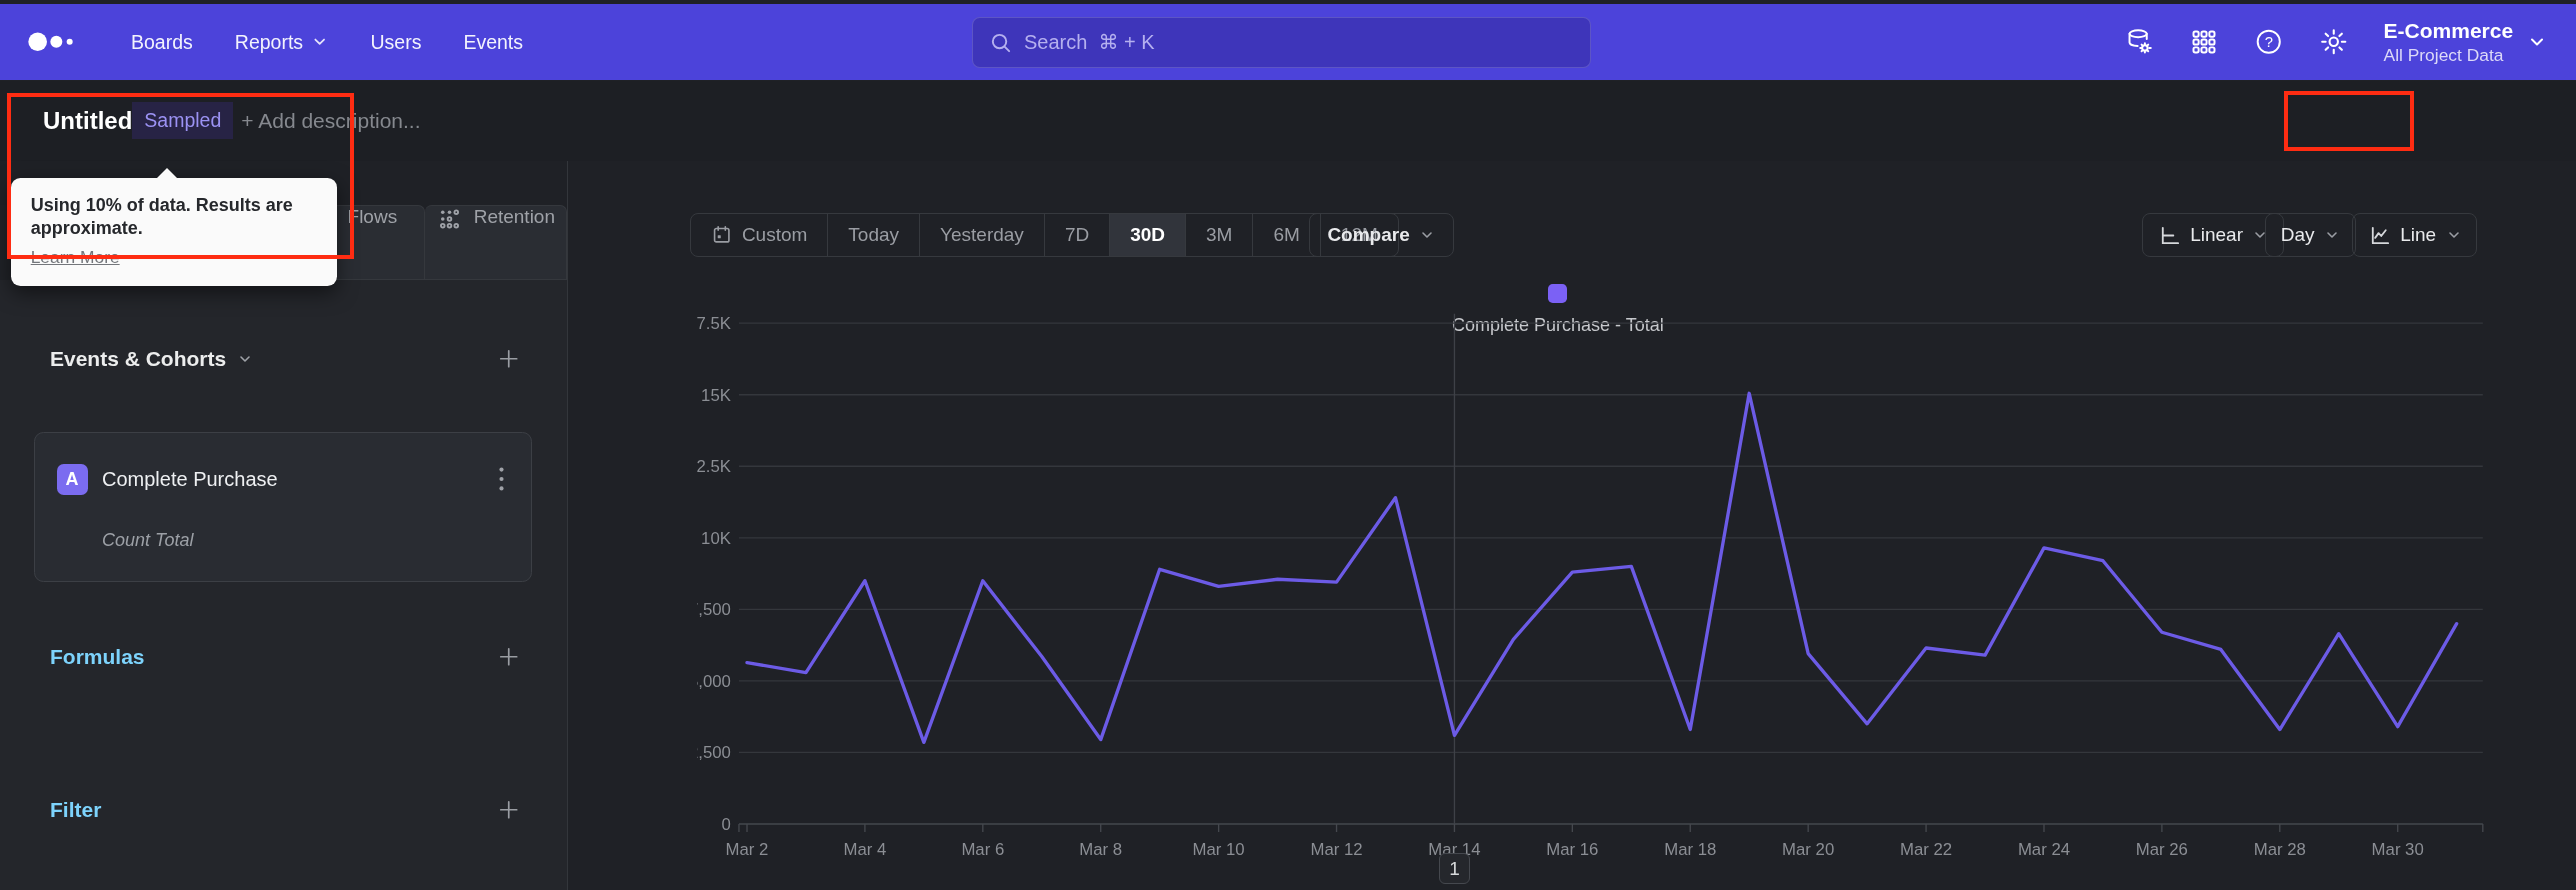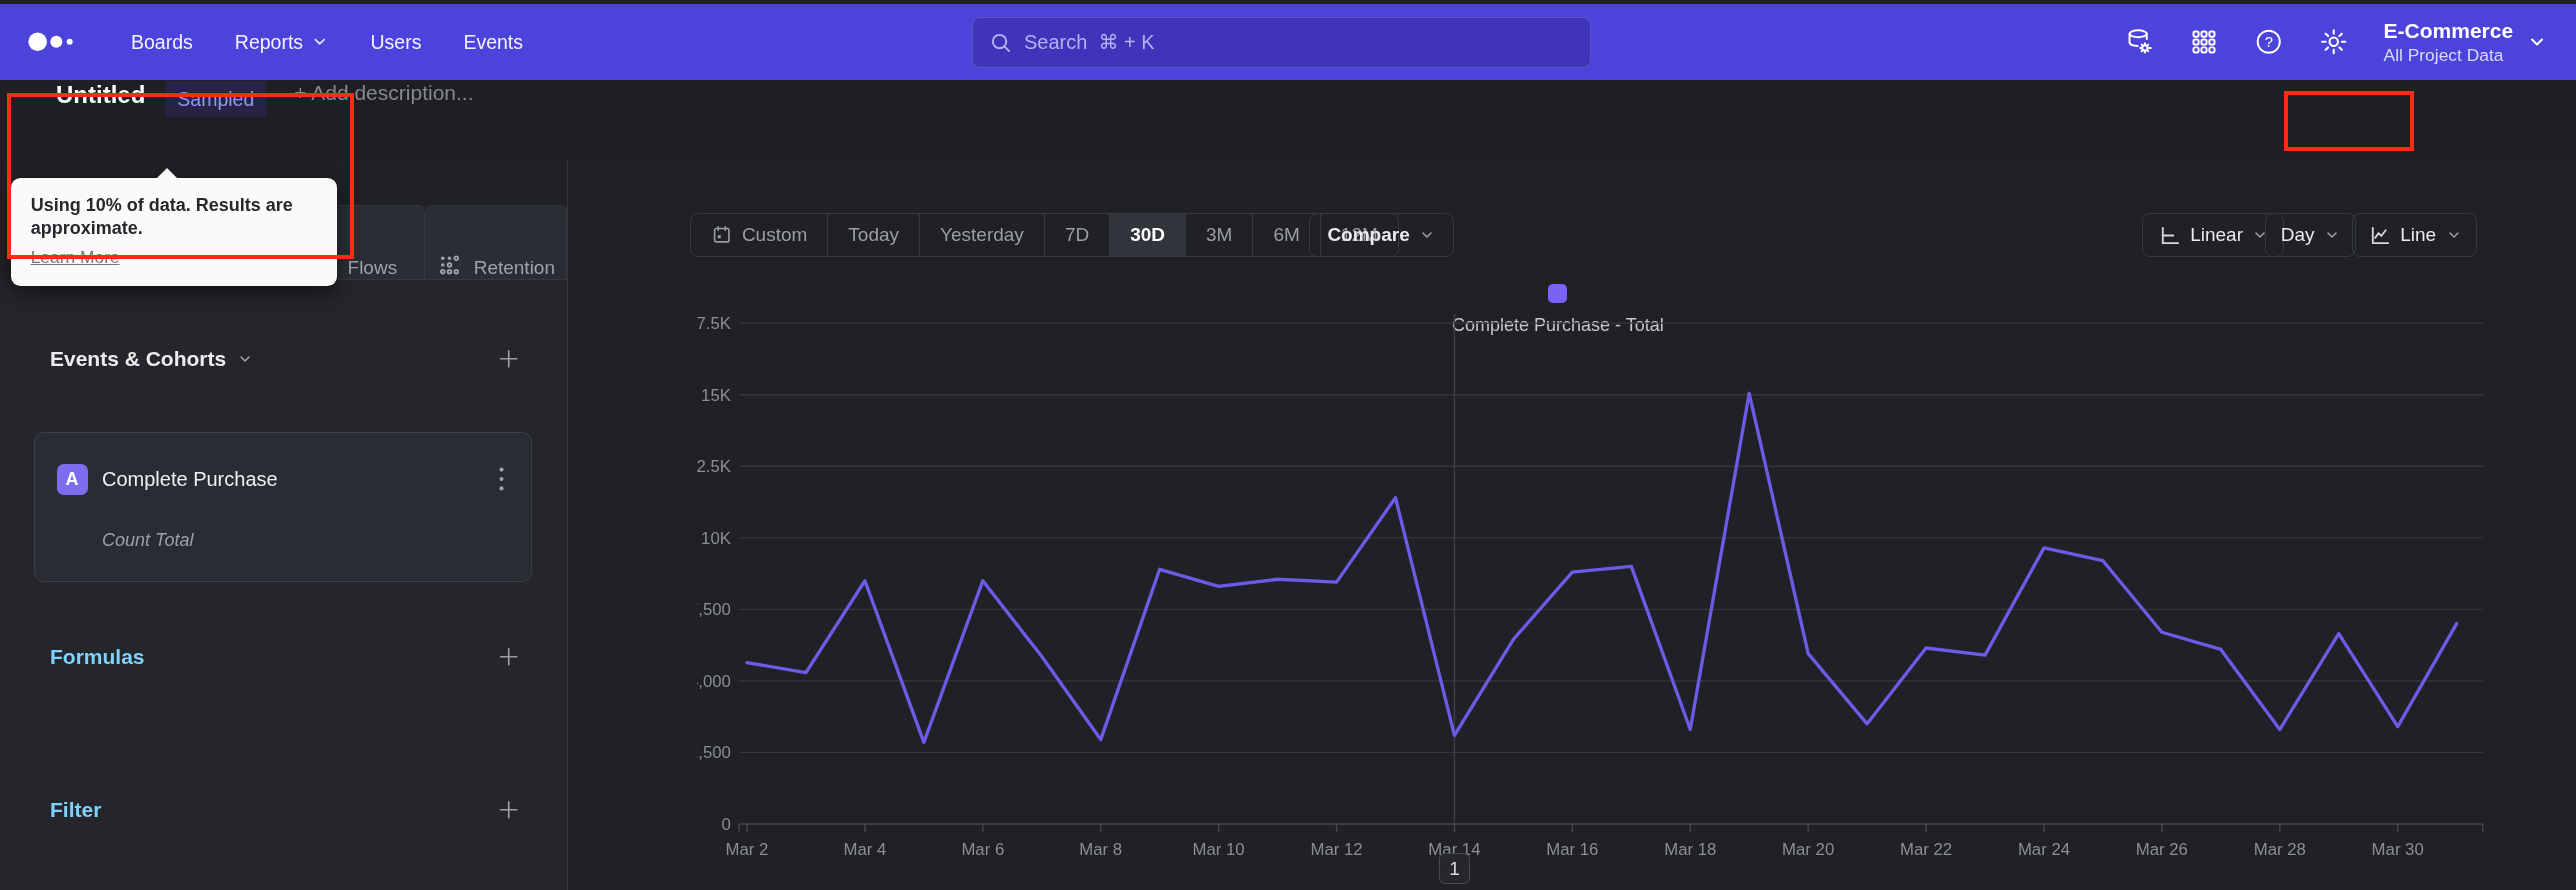--- a/index.html
+++ b/index.html
@@ -20,42 +20,42 @@
   .search-box input{flex:1;background:transparent;border:none;outline:none;color:#e8e6fb;font-size:20px;font-family:inherit;}
   .search-box input::placeholder{color:#b5b0ef;}
   .nav-right{position:absolute;right:0;top:0;height:100%;display:flex;align-items:center;}
   .nav-icon-btn{width:31px;height:31px;margin-right:34px;color:#ffffff;cursor:pointer;display:flex;align-items:center;justify-content:center;}
   .project-switcher{display:flex;align-items:center;gap:13.4px;margin-right:29.5px;cursor:pointer;}
   .project-name{color:#ffffff;font-size:21px;font-weight:bold;line-height:1.25;}
   .project-scope{color:#dcd9f8;font-size:17.4px;line-height:1.2;}
 
   
   .report-header{position:absolute;left:0;top:81px;width:2576px;height:81px;background:#1d1f24;border-bottom:1.3px solid #33363b;}
-  .rh-left{position:absolute;left:56px;top:0;height:79px;display:flex;align-items:flex-start;gap:20px;}
+  .rh-left{position:absolute;left:43px;top:0;height:79px;display:flex;align-items:center;}
   .report-title{color:#ffffff;font-size:24px;font-weight:bold;}
   .sampled-badge{background:#272345;color:#9b92f3;font-size:19.5px;padding:6.7px 12px;border-radius:0;cursor:pointer;}
   .add-description{color:#85888e;font-size:21px;margin-left:8px;cursor:text;}
   .rh-right{position:absolute;right:0;top:0;height:79px;}
   .rh-icon{position:absolute;top:50%;transform:translateY(-50%);width:31px;height:31px;color:#e9eaec;cursor:pointer;}
 
   
   .tooltip{position:absolute;left:10.7px;top:166px;width:326px;background:#fafafa;border-radius:9.4px;padding:16px 20px 17.4px 20px;z-index:40;box-shadow:0 6.7px 20px rgba(0,0,0,0.5);margin-top:12px;}
   .tooltip-arrow{position:absolute;left:146px;top:-10px;width:0;height:0;border-left:10.7px solid transparent;border-right:10.7px solid transparent;border-bottom:10.7px solid #fafafa;}
   .tooltip-text{color:#26282c;font-size:18px;font-weight:bold;line-height:1.3;}
   .tooltip-link{display:inline-block;color:#73767b;font-size:17.4px;margin-top:6.7px;text-decoration:underline;cursor:pointer;}
 
   
   .annotation{position:absolute;border:4.7px solid var(--annotation);z-index:50;pointer-events:none;}
   .annotation-1{left:6.7px;top:93px;width:347px;height:166px;}
   .annotation-2{left:2284px;top:91px;width:130px;height:60px;}
 
   
   .sidebar{position:absolute;left:0;top:161px;width:568px;height:729px;background:#1f2126;border-right:1.3px solid #33363b;}
   .tabs{position:absolute;left:0;top:44px;width:567px;height:75px;display:flex;}
-  .tab{flex:1;display:flex;align-items:flex-end;justify-content:center;gap:10.7px;font-size:19px;color:#9fa2a8;background:#2a2d33;border:1.3px solid #35383d;border-left:none;cursor:pointer;border-radius:6.7px 6.7px 0 0;}
+  .tab{flex:1;display:flex;align-items:flex-start;justify-content:center;gap:10.7px;font-size:19px;color:#9fa2a8;background:#2a2d33;border:1.3px solid #35383d;border-left:none;cursor:pointer;border-radius:6.7px 6.7px 0 0;}
   .tab.active{background:#202227;color:#ffffff;border:none;border-radius:0;}
   .tab .tab-icon{display:flex;}
   .sidebar-panel{position:absolute;left:0;top:119px;width:567px;height:610px;background:#24262b;}
   .section-header{position:absolute;left:50px;right:44px;display:flex;align-items:center;}
   .section-label{font-size:21px;font-weight:bold;color:#eceded;display:flex;align-items:center;gap:10.7px;}
   .section-label.dim{color:#7dd3fc;}
   .plus-button{margin-left:auto;color:#94979d;width:29.5px;height:29.5px;display:flex;align-items:center;justify-content:center;cursor:pointer;}
   .event-card{position:absolute;left:34px;top:152px;width:498px;height:150px;background:#292c32;border:1.3px solid #3c3f45;border-radius:9.4px;cursor:pointer;}
   .event-badge{position:absolute;left:21.5px;top:31px;width:31px;height:31px;border-radius:6.7px;background:#7b6cf0;color:#ffffff;font-size:18px;font-weight:bold;display:flex;align-items:center;justify-content:center;}
   .event-title{position:absolute;left:67px;top:35px;font-size:20px;color:#eef0f2;}

